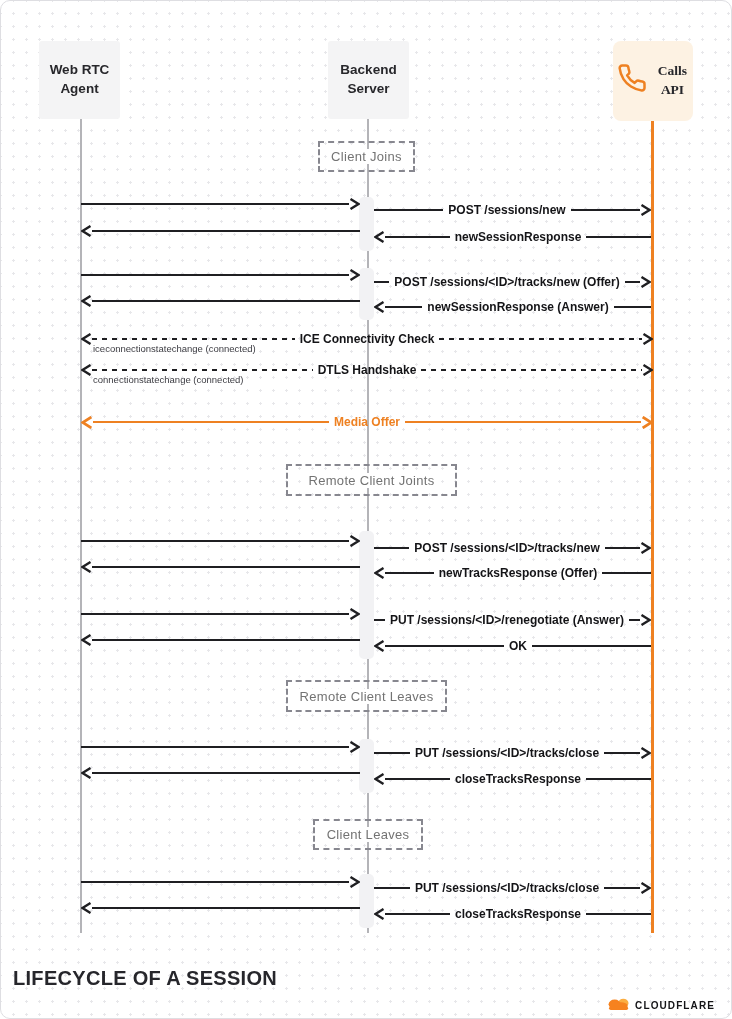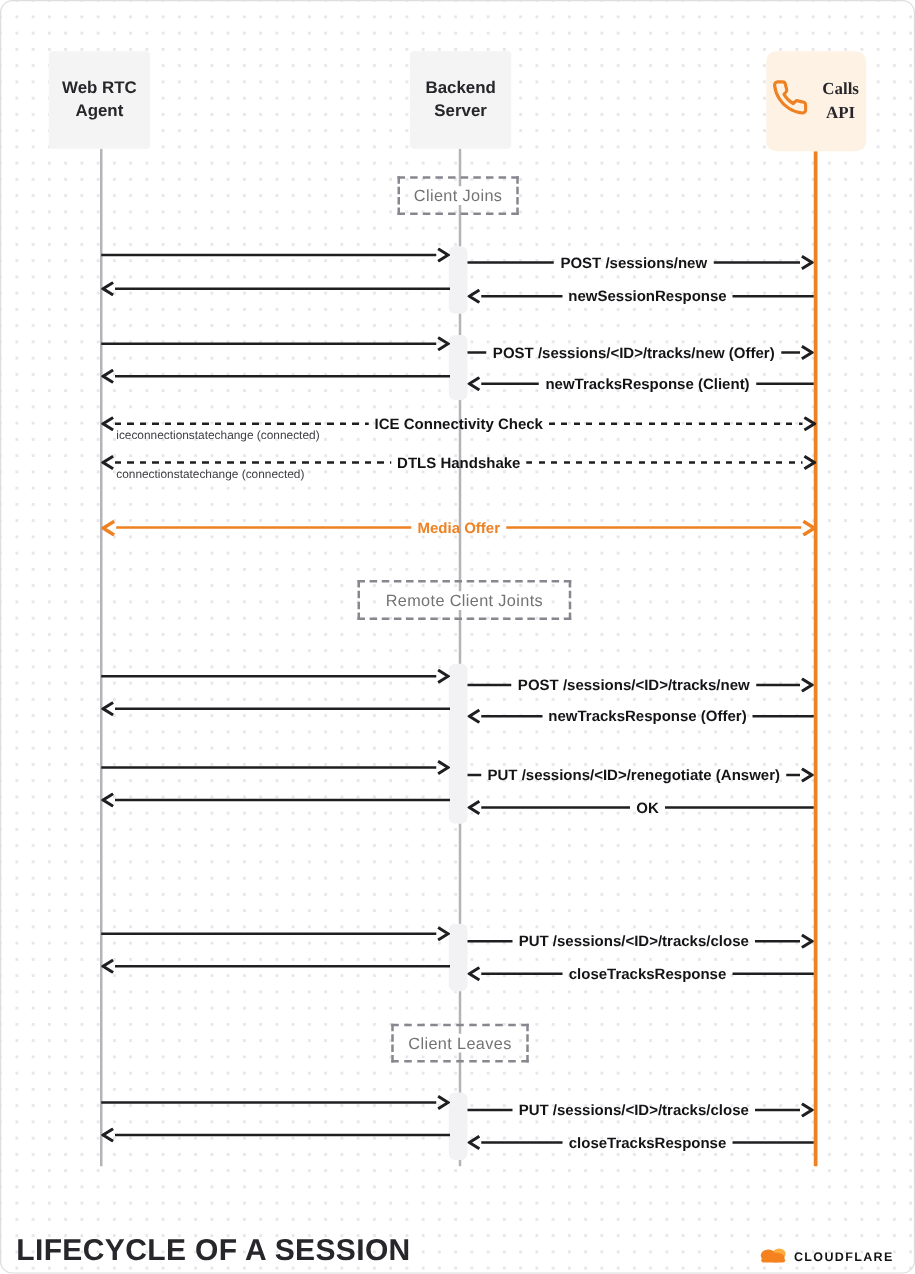--- a/index.html
+++ b/index.html
@@ -35,22 +35,22 @@
   .head { flex:0 0 auto; display:flex; }
   .head svg { display:block; }
   .note { position:absolute; z-index:3; font-size:9.5px; color:#3c3c42; white-space:nowrap; }
   .phase {
     position:absolute; z-index:4; border:2px dashed #87878f;
     display:flex; align-items:center; justify-content:center;
     font-size:13px; font-weight:500; letter-spacing:0.3px; color:#737373; white-space:nowrap;
   }
   .phase span { background:#ffffff; padding:0 3px; }
   .footer-title {
-    position:absolute; left:12px; top:986px; z-index:5;
-    font-size:24px; font-weight:700; letter-spacing:0.3px; color:#26262b;
+    position:absolute; left:12px; top:966px; z-index:5;
+    font-size:20px; font-weight:700; letter-spacing:0.3px; color:#26262b;
   }
   .logo { position:absolute; right:16px; top:995px; z-index:5; display:flex; align-items:center; gap:3px; }
   .logo .brand { font-size:10px; font-weight:700; letter-spacing:1.1px; color:#141417;text-align:center; }
 </style>
 </head>
 <body>
 
 <div class="canvas">
 
   <div class="lifeline" style="left:79px;top:118px;height:814px"></div>
@@ -77,20 +77,23 @@
     </span>
     <span>Calls API</span>
   </div>
 
   <div class="phase" style="left:317px;top:140px;width:97px;height:31px">
     <span>Client Joins</span>
   </div>
   <div class="phase" style="left:285px;top:463px;width:171px;height:32px">
     <span>Remote Client Joints</span>
   </div>
+  <div class="phase" style="left:285px;top:679px;width:161px;height:32px">
+    <span>Remote Client Leaves</span>
+  </div>
   <div class="phase" style="left:312px;top:818px;width:110px;height:31px">
     <span>Client Leaves</span>
   </div>
 
   <div class="msg" style="left:80px;top:196px;width:279px">
     <span class="ln"></span>
     <span class="head">
         <svg width="11" height="12" viewBox="0 0 11 12">
           <path d="M1.5 1 L9.5 6 L1.5 11" fill="none" stroke="#1f1f22" stroke-width="2.4"></path>
         </svg>
@@ -151,21 +154,21 @@
       </span>
     <span class="ln"></span>
   </div>
   <div class="msg" style="left:373px;top:299px;width:277px">
     <span class="head">
         <svg width="11" height="12" viewBox="0 0 11 12">
           <path d="M9.5 1 L1.5 6 L9.5 11" fill="none" stroke="#1f1f22" stroke-width="2.4"></path>
         </svg>
       </span>
     <span class="ln"></span>
-    <span class="lbl">newTracksResponse (Client)</span>
+    <span class="lbl">newSessionResponse (Answer)</span>
     <span class="ln"></span>
   </div>
 
   <div class="msg" style="left:80px;top:331px;width:572px">
     <span class="head">
         <svg width="11" height="12" viewBox="0 0 11 12">
           <path d="M9.5 1 L1.5 6 L9.5 11" fill="none" stroke="#1f1f22" stroke-width="2.4"></path>
         </svg>
       </span>
     <span class="ln d"></span>

